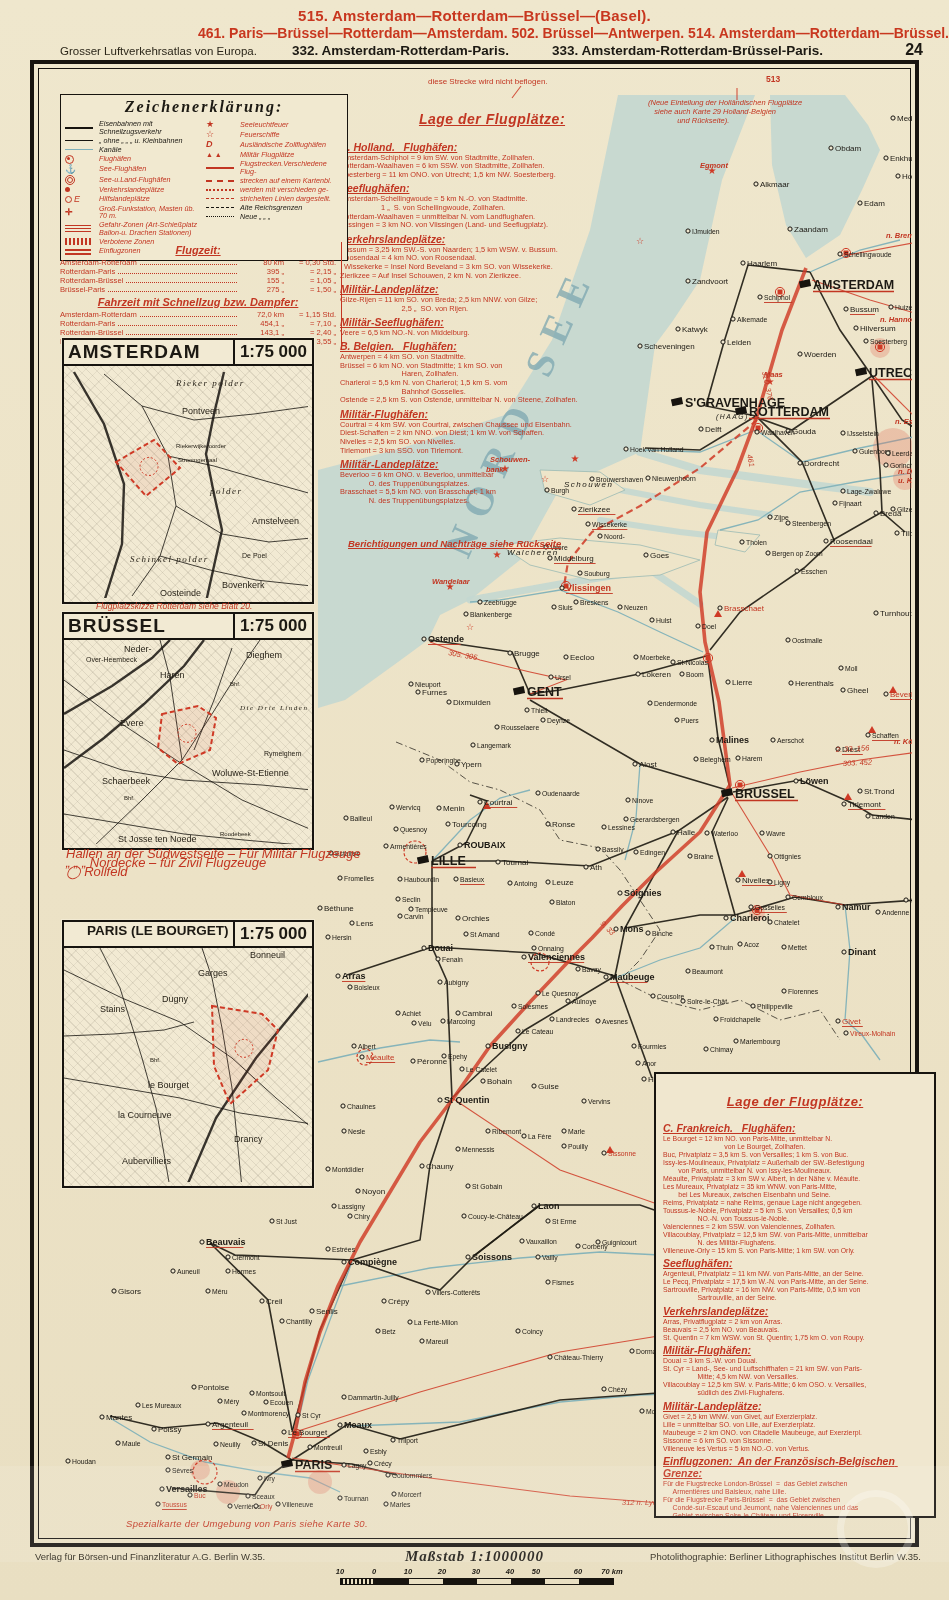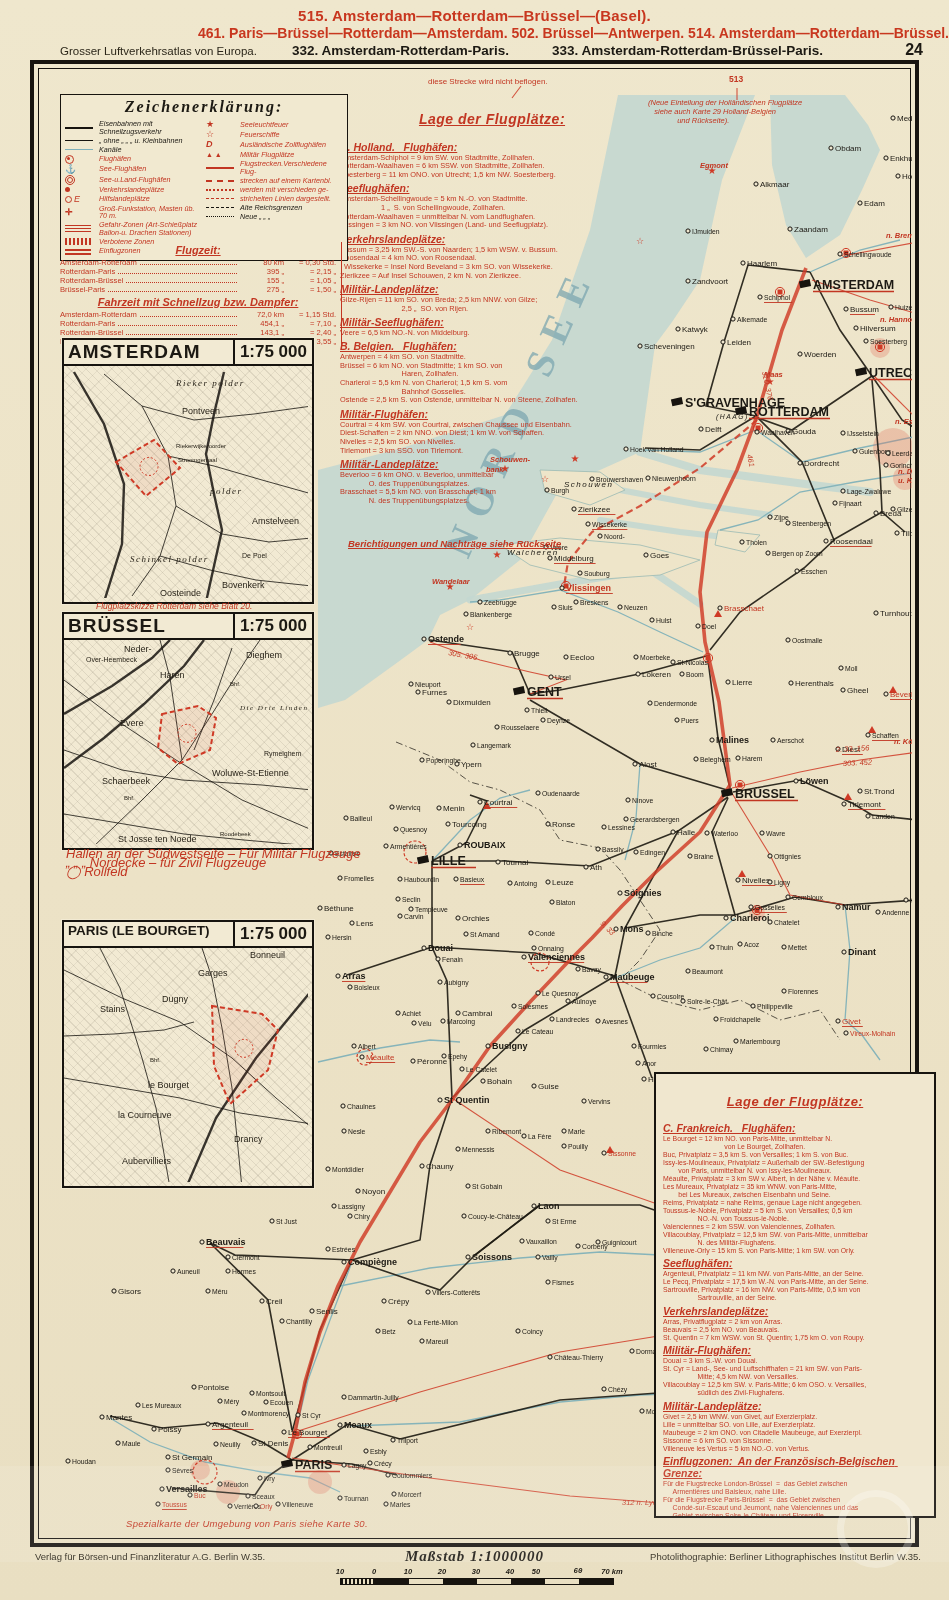--- a/index.html
+++ b/index.html
@@ -8,21 +8,21 @@
        font-family:"Liberation Sans",sans-serif;color:#1c1913;}
   .abs{position:absolute;}
   
   .hdr1{top:7px;left:0;right:0;text-align:center;font-weight:bold;font-size:15px;color:#c8371f;letter-spacing:.2px;}
   .hdr2{top:25px;left:0;right:0;text-align:right;font-weight:bold;font-size:14px;color:#c8371f;}
   .atlas{top:45px;left:60px;font-size:11.5px;color:#2b2619;}
   .r332{top:43px;left:292px;font-size:13.5px;font-weight:bold;}
   .r333{top:43px;left:552px;font-size:13.5px;font-weight:bold;}
   .pgnum{top:41px;right:26px;font-size:16px;font-weight:bold;}
   .notflown{top:77px;left:428px;font-size:8px;color:#c23622;z-index:6;}
-  .n513{top:74px;left:729px;font-size:8.5px;font-weight:bold;color:#c23622;z-index:6;}
+  .n513{top:74px;left:766px;font-size:8.5px;font-weight:bold;color:#c23622;z-index:6;}
   
   .frame{left:30px;top:60px;width:881px;height:1479px;border:4px solid #17140f;z-index:2;}
   .frame-inner{position:absolute;left:4px;top:4px;right:4px;bottom:4px;border:1.5px solid #17140f;}
   .map-clip{left:37px;top:67px;width:875px;height:1465px;overflow:hidden;z-index:3;}
   
   .legend{left:60px;top:94px;width:278px;background:#f1e9d0;border:1.5px solid #17140f;z-index:6;padding:2px 4px 4px 4px;}
   .legend-title{text-align:center;font:italic bold 16px "Liberation Serif",serif;letter-spacing:2px;margin:1px 0 3px 0;}
   .leg-cols{display:flex;gap:4px;}
   .leg-col{flex:1;}
   .leg-item{display:flex;align-items:center;margin:1px 0;min-height:8px;}
@@ -54,21 +54,21 @@
   .t-row{display:flex;align-items:flex-end;font-size:7.6px;line-height:9px;}
   .t-row .nm{white-space:nowrap;}
   .t-row .ld{flex:1;border-bottom:1px dotted #c23622;margin:0 3px 2px 3px;}
   .t-row .v1{width:44px;text-align:right;white-space:nowrap;}
   .t-row .v2{width:52px;text-align:right;white-space:nowrap;}
   
   .inset{background:#f2ead3;border:2px solid #17140f;z-index:6;
          box-shadow:0 0 0 1px #f2ead3;}
   .inset-bar{display:flex;border-bottom:2px solid #17140f;height:24px;background:#f2ead3;}
   .inset-title{flex:1;font-weight:bold;font-size:19px;letter-spacing:1px;padding:1px 4px;white-space:nowrap;transform-origin:left center;}
-  .inset-title.small{font-size:13.5px;letter-spacing:0;}
+  .inset-title.small{font-size:13.5px;letter-spacing:0;margin-left:19px;}
   .inset-scale{border-left:2px solid #17140f;font-weight:bold;font-size:17px;padding:2px 5px;white-space:nowrap;}
   .inset-body{position:relative;overflow:hidden;
       background:
         repeating-linear-gradient(45deg,rgba(50,42,28,.10) 0 1px,transparent 1px 6px),
         repeating-linear-gradient(-45deg,rgba(50,42,28,.07) 0 1px,transparent 1px 9px),
         #f2ead3;}
   .note-red{z-index:6;color:#c23622;font-size:8.5px;font-style:italic;}
   
   .lage{left:340px;top:94px;width:304px;z-index:5;color:#c23622;font-size:7.4px;line-height:8.7px;white-space:pre-wrap;}
   .lage-h1{font:italic bold 14px "Liberation Sans",sans-serif;text-decoration:underline;text-align:center;margin-bottom:2px;letter-spacing:.5px;}
@@ -1179,21 +1179,21 @@
 <div class="abs mass">Maßstab  1:1000000</div>
 <div class="abs printer">Photolithographie: Berliner Lithographisches Institut Berlin W.35.</div>
 <div class="abs sbar" id="sbar">
     <span class="tick-lbl" style="left: 0px;">10</span>
     <span class="tick-lbl" style="left: 34px;">0</span>
     <span class="tick-lbl" style="left: 68px;">10</span>
     <span class="tick-lbl" style="left: 102px;">20</span>
     <span class="tick-lbl" style="left: 136px;">30</span>
     <span class="tick-lbl" style="left: 170px;">40</span>
     <span class="tick-lbl" style="left: 196px; text-align: right;">50</span>
-    <span class="tick-lbl" style="left: 238px; font-family: Liberation Mono, monospace;">60</span>
+    <span class="tick-lbl" style="left: 238px;">60</span>
     <span class="tick-lbl" style="left: 272px;">70 km</span>
     <div class="bar" style="width: 272px;">
       <div class="seg" style="width: 34px; background: repeating-linear-gradient(90deg, rgb(23, 20, 15) 0px, rgb(23, 20, 15) 2px, transparent 2px, transparent 4px);"></div>
       <div class="seg" style="width: 34px; background: rgb(23, 20, 15);"></div>
       <div class="seg" style="width: 34px; background: transparent;"></div>
       <div class="seg" style="width: 34px; background: rgb(23, 20, 15);"></div>
       <div class="seg" style="width: 34px; background: transparent;"></div>
       <div class="seg" style="width: 34px; background: rgb(23, 20, 15);"></div>
       <div class="seg" style="width: 34px; background: transparent;"></div>
       <div class="seg" style="width: 34px; background: rgb(23, 20, 15);"></div>

